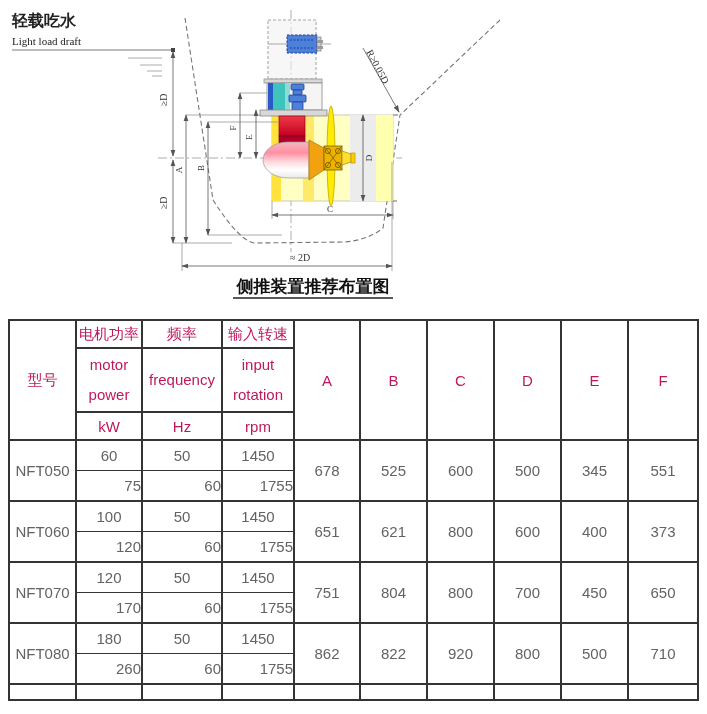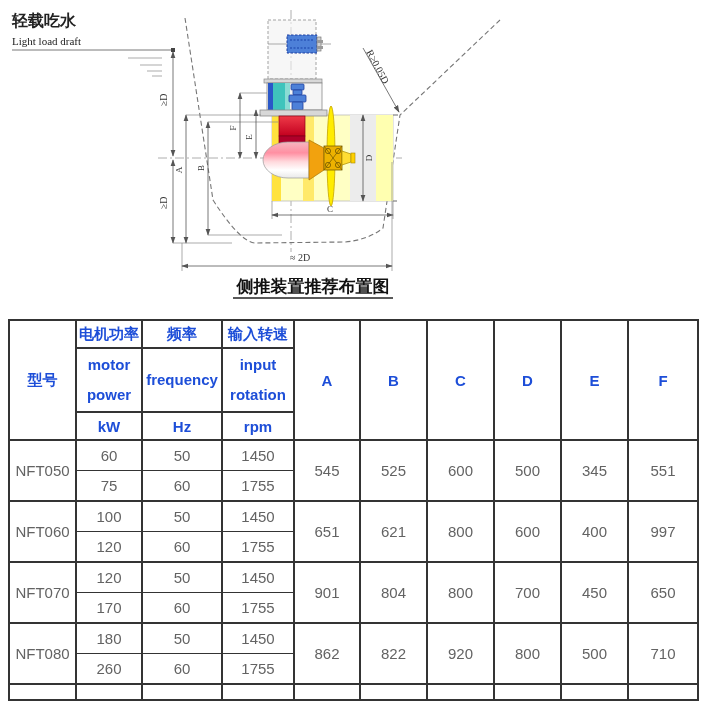--- a/index.html
+++ b/index.html
@@ -13,26 +13,26 @@
   .lbl{font-family:"Liberation Serif",serif;font-size:10px;fill:#333;}
   .lbl-sm{font-family:"Liberation Serif",serif;font-size:9px;fill:#333;}
   .zh-big{font-family:"Liberation Serif",serif;font-size:16px;font-weight:bold;fill:#222;}
   .en-sm{font-family:"Liberation Serif",serif;font-size:11px;fill:#222;}
   .caption{font-family:"Liberation Serif",serif;font-size:17px;font-weight:bold;fill:#111;}
 
   .table-wrap{margin:11px 0 0 8px;}
   table.spec{border-collapse:collapse;table-layout:fixed;width:689px;color:#636363;}
   table.spec td{border:2px solid #343434;text-align:center;vertical-align:middle;
     background:#fff;font-size:15px;padding:0;overflow:hidden;white-space:nowrap;}
-  td.hd{background:#f7f7f7;color:#1d4ed8;font-weight:bold;}
+  td.hd{background:#f7f7f7;color:#be185d;}
   tr.h1 td{height:26px;}
   tr.h2 td{height:62px;line-height:30px;}
   tr.h3 td{height:26px;}
   tr.g1 td{height:29px;}
-  tr.g2 td{height:29px;}
+  tr.g2 td{height:29px;text-align:right;}
   tr.g1 td.v{border-bottom-width:1px;}
   tr.g2 td.v2{border-top-width:1px;}
   tr.partial td{height:14px;}
 </style>
 </head>
 <body>
 
 <div class="diagram-wrap">
 <svg width="707" height="308" viewBox="0 0 707 308">
   <defs>
@@ -242,21 +242,21 @@
       <td class="hd">kW</td>
       <td class="hd">Hz</td>
       <td class="hd">rpm</td>
     </tr>
 
     <tr class="g1">
       <td rowspan="2">NFT050</td>
       <td class="v">60</td>
       <td class="v">50</td>
       <td class="v">1450</td>
-      <td rowspan="2">545</td>
+      <td rowspan="2">678</td>
       <td rowspan="2">525</td>
       <td rowspan="2">600</td>
       <td rowspan="2">500</td>
       <td rowspan="2">345</td>
       <td rowspan="2">551</td>
     </tr>
     <tr class="g2">
       <td class="v2">75</td>
       <td class="v2">60</td>
       <td class="v2">1755</td>
@@ -265,34 +265,34 @@
     <tr class="g1">
       <td rowspan="2">NFT060</td>
       <td class="v">100</td>
       <td class="v">50</td>
       <td class="v">1450</td>
       <td rowspan="2">651</td>
       <td rowspan="2">621</td>
       <td rowspan="2">800</td>
       <td rowspan="2">600</td>
       <td rowspan="2">400</td>
-      <td rowspan="2">997</td>
+      <td rowspan="2">373</td>
     </tr>
     <tr class="g2">
       <td class="v2">120</td>
       <td class="v2">60</td>
       <td class="v2">1755</td>
     </tr>
 
     <tr class="g1">
       <td rowspan="2">NFT070</td>
       <td class="v">120</td>
       <td class="v">50</td>
       <td class="v">1450</td>
-      <td rowspan="2">901</td>
+      <td rowspan="2">751</td>
       <td rowspan="2">804</td>
       <td rowspan="2">800</td>
       <td rowspan="2">700</td>
       <td rowspan="2">450</td>
       <td rowspan="2">650</td>
     </tr>
     <tr class="g2">
       <td class="v2">170</td>
       <td class="v2">60</td>
       <td class="v2">1755</td>

